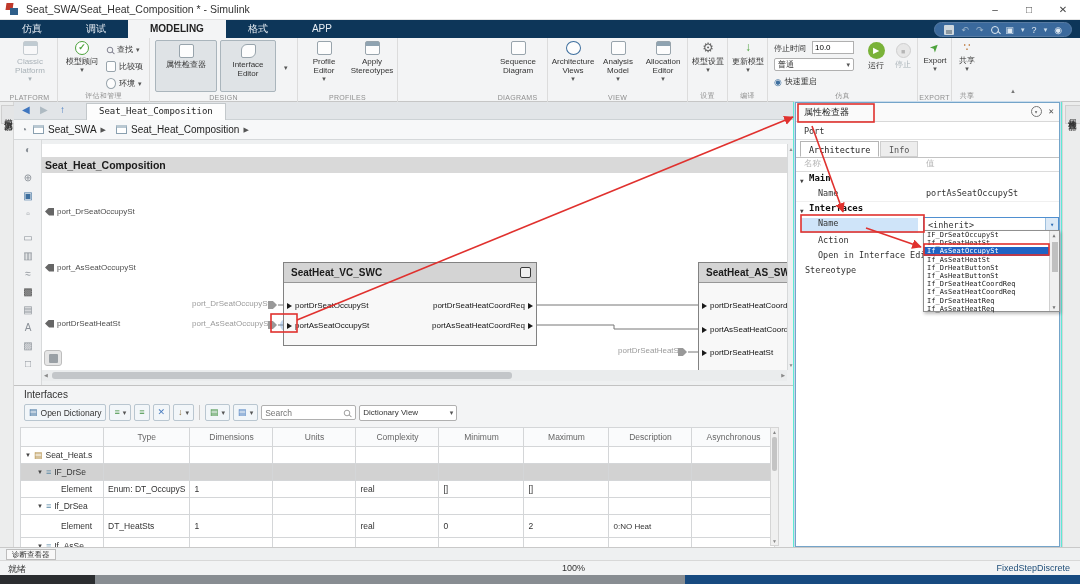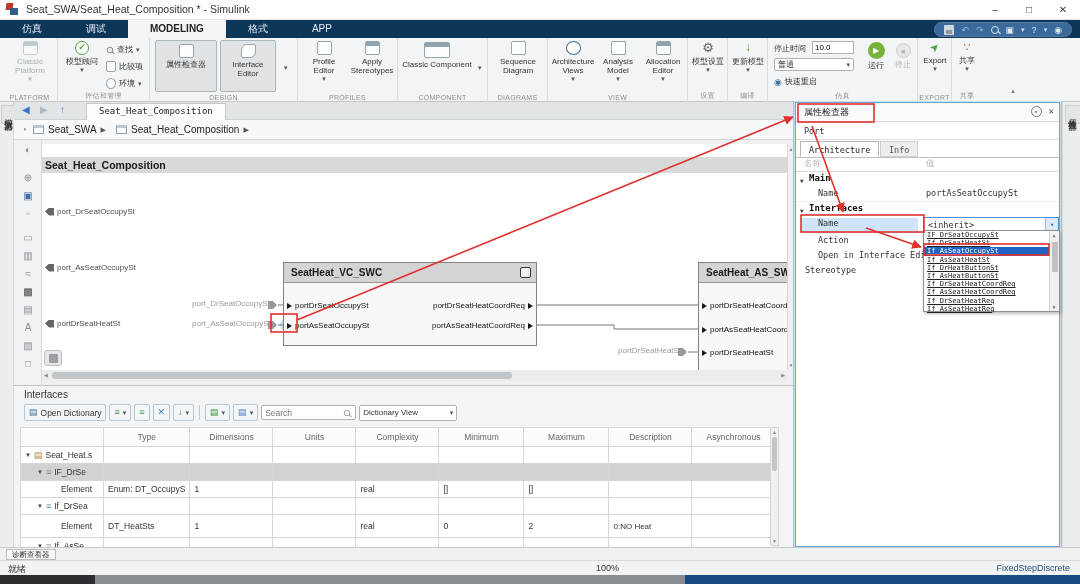--- a/index.html
+++ b/index.html
@@ -110,21 +110,21 @@
   .itab.off { background:#ededed; border:1px solid #cfcfcf; color:#555; }
   .ghost { color:#b5b5b5; }
   .sechdr { font-weight:bold; font-size:9px; color:#111; }
   .propname { position:absolute; left:22px; }
   .propval { position:absolute; left:130px; }
   .namehl { position:absolute; left:5px; top:0; width:117px; height:15px; background:#cfe4f9; }
   .icombo { position:absolute; left:127px; top:-1px; width:136px; height:16px; border:1px solid #4f8fd0; background:#fff; font-size:8.5px; }
   .icombo .val { position:absolute; left:4px; top:2px; color:#333; }
   .icombo .btn { position:absolute; right:0; top:0; width:13px; height:14px; background:#dce9f6; border-left:1px solid #9fc0dd; color:#2e6db5; font-size:7px; text-align:center; line-height:14px; }
   .dlist { position:absolute; left:127px; top:127px; width:137px; height:82px; background:#fff; border:1px solid #909090; box-shadow:1px 2px 3px rgba(0,0,0,.25); z-index:6; }
-  .ditem { height:8.2px; line-height:8.2px; font-size:7px; padding-left:3px; color:#222; white-space:nowrap; overflow:hidden; width:126px;text-decoration:underline; }
+  .ditem { height:8.2px; line-height:8.2px; font-size:7px; padding-left:3px; color:#222; white-space:nowrap; overflow:hidden; width:126px; }
   .ditem.on { background:#1f63c4; color:#fff; }
   .dscroll { position:absolute; right:0; top:0; width:10px; height:80px; background:#f0f0f0; border-left:1px solid #d0d0d0; font-size:5px; color:#777; text-align:center; }
   .dthumb { position:absolute; left:1.5px; top:11px; width:6px; height:30px; background:#c0c0c0; }
 
   
   .diagrow { position:absolute; left:0; top:547px; width:1080px; height:13px; background:#eef0f1; border-top:1px solid #c9c9c9; }
   .diagbtn { position:absolute; left:6px; top:1px; height:11px; border:1px solid #bdbdbd; background:#f8f8f8; font-size:7.5px; color:#333; line-height:10px; padding:0 5px; }
   .statusbar { position:absolute; left:0; top:560px; width:1080px; height:15px; background:#f2f3f4; border-top:1px solid #d8d8d8; font-size:9px; color:#333; }
   .taskbar { position:absolute; left:0; top:575px; width:1080px; height:9px; background:#174a80; }
   .taskbar .t1{position:absolute;left:0;top:0;width:95px;height:9px;background:#2b2d30;}
@@ -222,28 +222,20 @@
         <span class="lab">Profile Editor</span>
         <span class="caret">▾</span>
       </div>
       <div class="rbtn" style="left:50px;top:3px;width:48px;">
         <span class="ic16 title"></span>
         <span class="lab">Apply Stereotypes</span>
       </div>
       <div class="glabel">PROFILES</div>
     </div>
 
-    <div class="rgroup" style="left:398px;width:90px;">
-      <div class="rbtn" style="left:4px;top:4px;width:70px;">
-        <span class="ic16 title" style="width:26px;height:16px;"></span>
-        <span class="lab">Classic Component</span>
-      </div>
-      <span class="caret" style="position:absolute;left:80px;top:26px;">▾</span>
-      <div class="glabel">COMPONENT</div>
-    </div>
 
     <div class="rgroup" style="left:488px;width:60px;">
       <div class="rbtn" style="left:4px;top:3px;width:52px;">
         <span class="ic16"></span>
         <span class="lab">Sequence Diagram</span>
       </div>
       <div class="glabel">DIAGRAMS</div>
     </div>
 
     <div class="rgroup" style="left:548px;width:140px;">
@@ -680,21 +672,21 @@
 
   <div class="vstrip" style="left:1062px;width:18px;border-left:1px solid #d6d6d6;">
     <div class="vtab" style="left:2px;">属性检查器</div>
   </div>
 
   <div class="diagrow">
     <span class="diagbtn">诊断查看器</span>
   </div>
   <div class="statusbar">
     <span style="position:absolute;left:8px;top:2px;">就绪</span>
-    <span style="position:absolute;left:562px;top:2px;margin-left:34px;">100%</span>
+    <span style="position:absolute;left:562px;top:2px;">100%</span>
     <span style="position:absolute;right:10px;top:2px;color:#1f4e79;">FixedStepDiscrete</span>
   </div>
   <div class="taskbar">
       <span class="t1"></span>
       <span class="t2"></span>
     </div>
 
   <svg class="overlay" width="1080" height="584">
     <defs>
       <marker id="ah" markerWidth="8" markerHeight="8" refX="5.5" refY="3" orient="auto">

